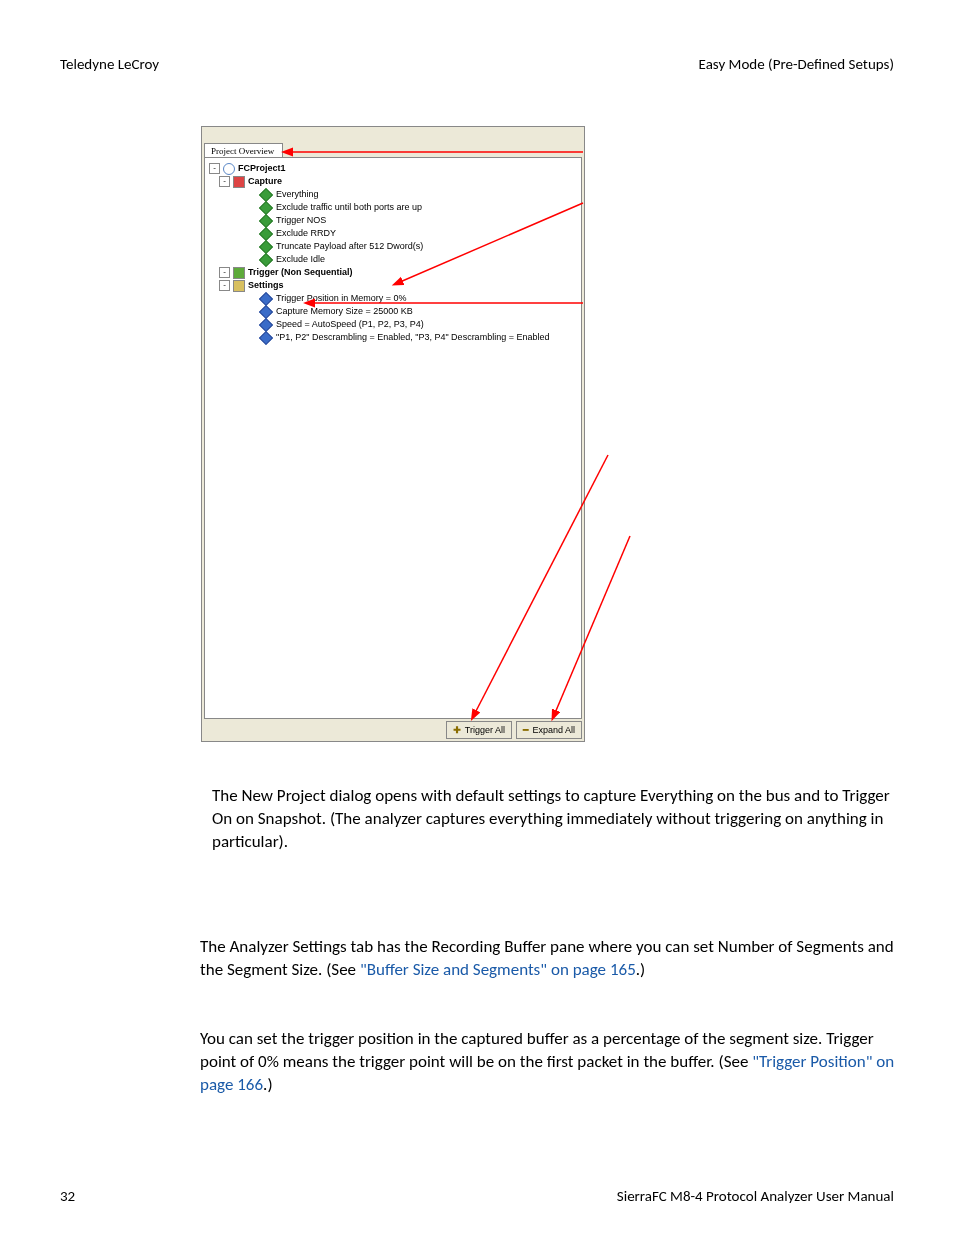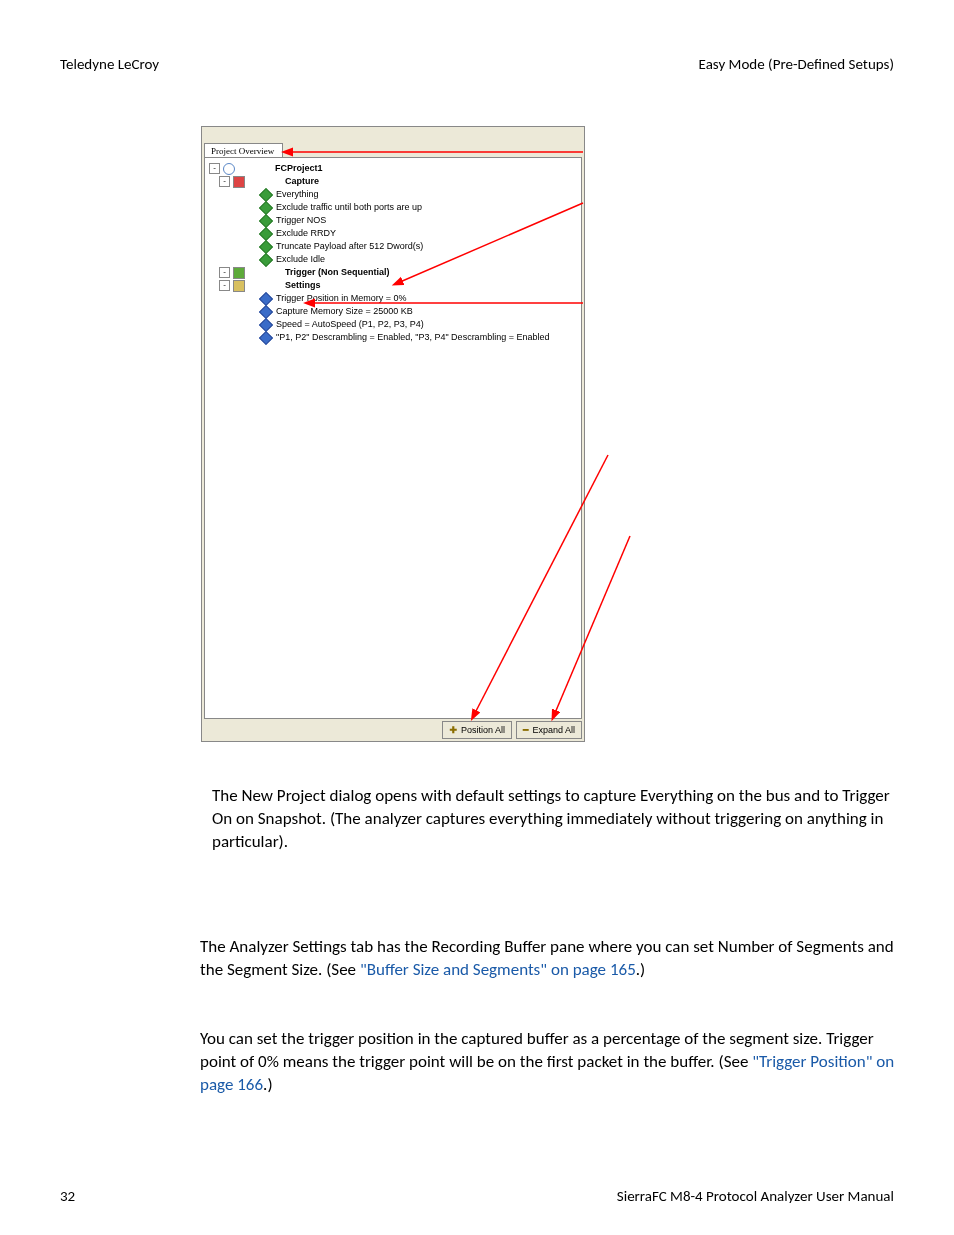--- a/index.html
+++ b/index.html
@@ -124,21 +124,21 @@
     margin-left: 2px;
   }
   .dot-blue {
     width: 8px; height: 8px;
     background: #3a6cc8;
     border: 1px solid #2a4a98;
     transform: rotate(45deg);
     margin-right: 5px;
     margin-left: 2px;
   }
-  .bold { font-weight: bold; margin-left: 37px; }
+  .bold { font-weight: bold; }
   .arrow {
     position: absolute;
     pointer-events: none;
   }
   .body-text {
     position: absolute;
     font-family: Calibri, Arial, sans-serif;
     font-size: 17px;
     line-height: 1.35;
   }
@@ -242,21 +242,21 @@
           <span class="tree-indent i4"></span>
           <span class="dot-blue"></span>
           <span>"P1, P2" Descrambling = Enabled, "P3, P4" Descrambling = Enabled</span>
         </div>
     </div>
   </div>
 
   <div class="ss-bottom-bar">
     <div class="ss-btn">
       <span class="plus-icon">✚</span>
-      <span>Position All</span>
+      <span>Trigger All</span>
     </div>
     <div class="ss-btn">
       <span class="minus-icon">━</span>
       <span>Expand All</span>
     </div>
   </div>
 </div>
 
 <svg class="arrow" style="left:0;top:0" width="954" height="1235">
   <defs>

